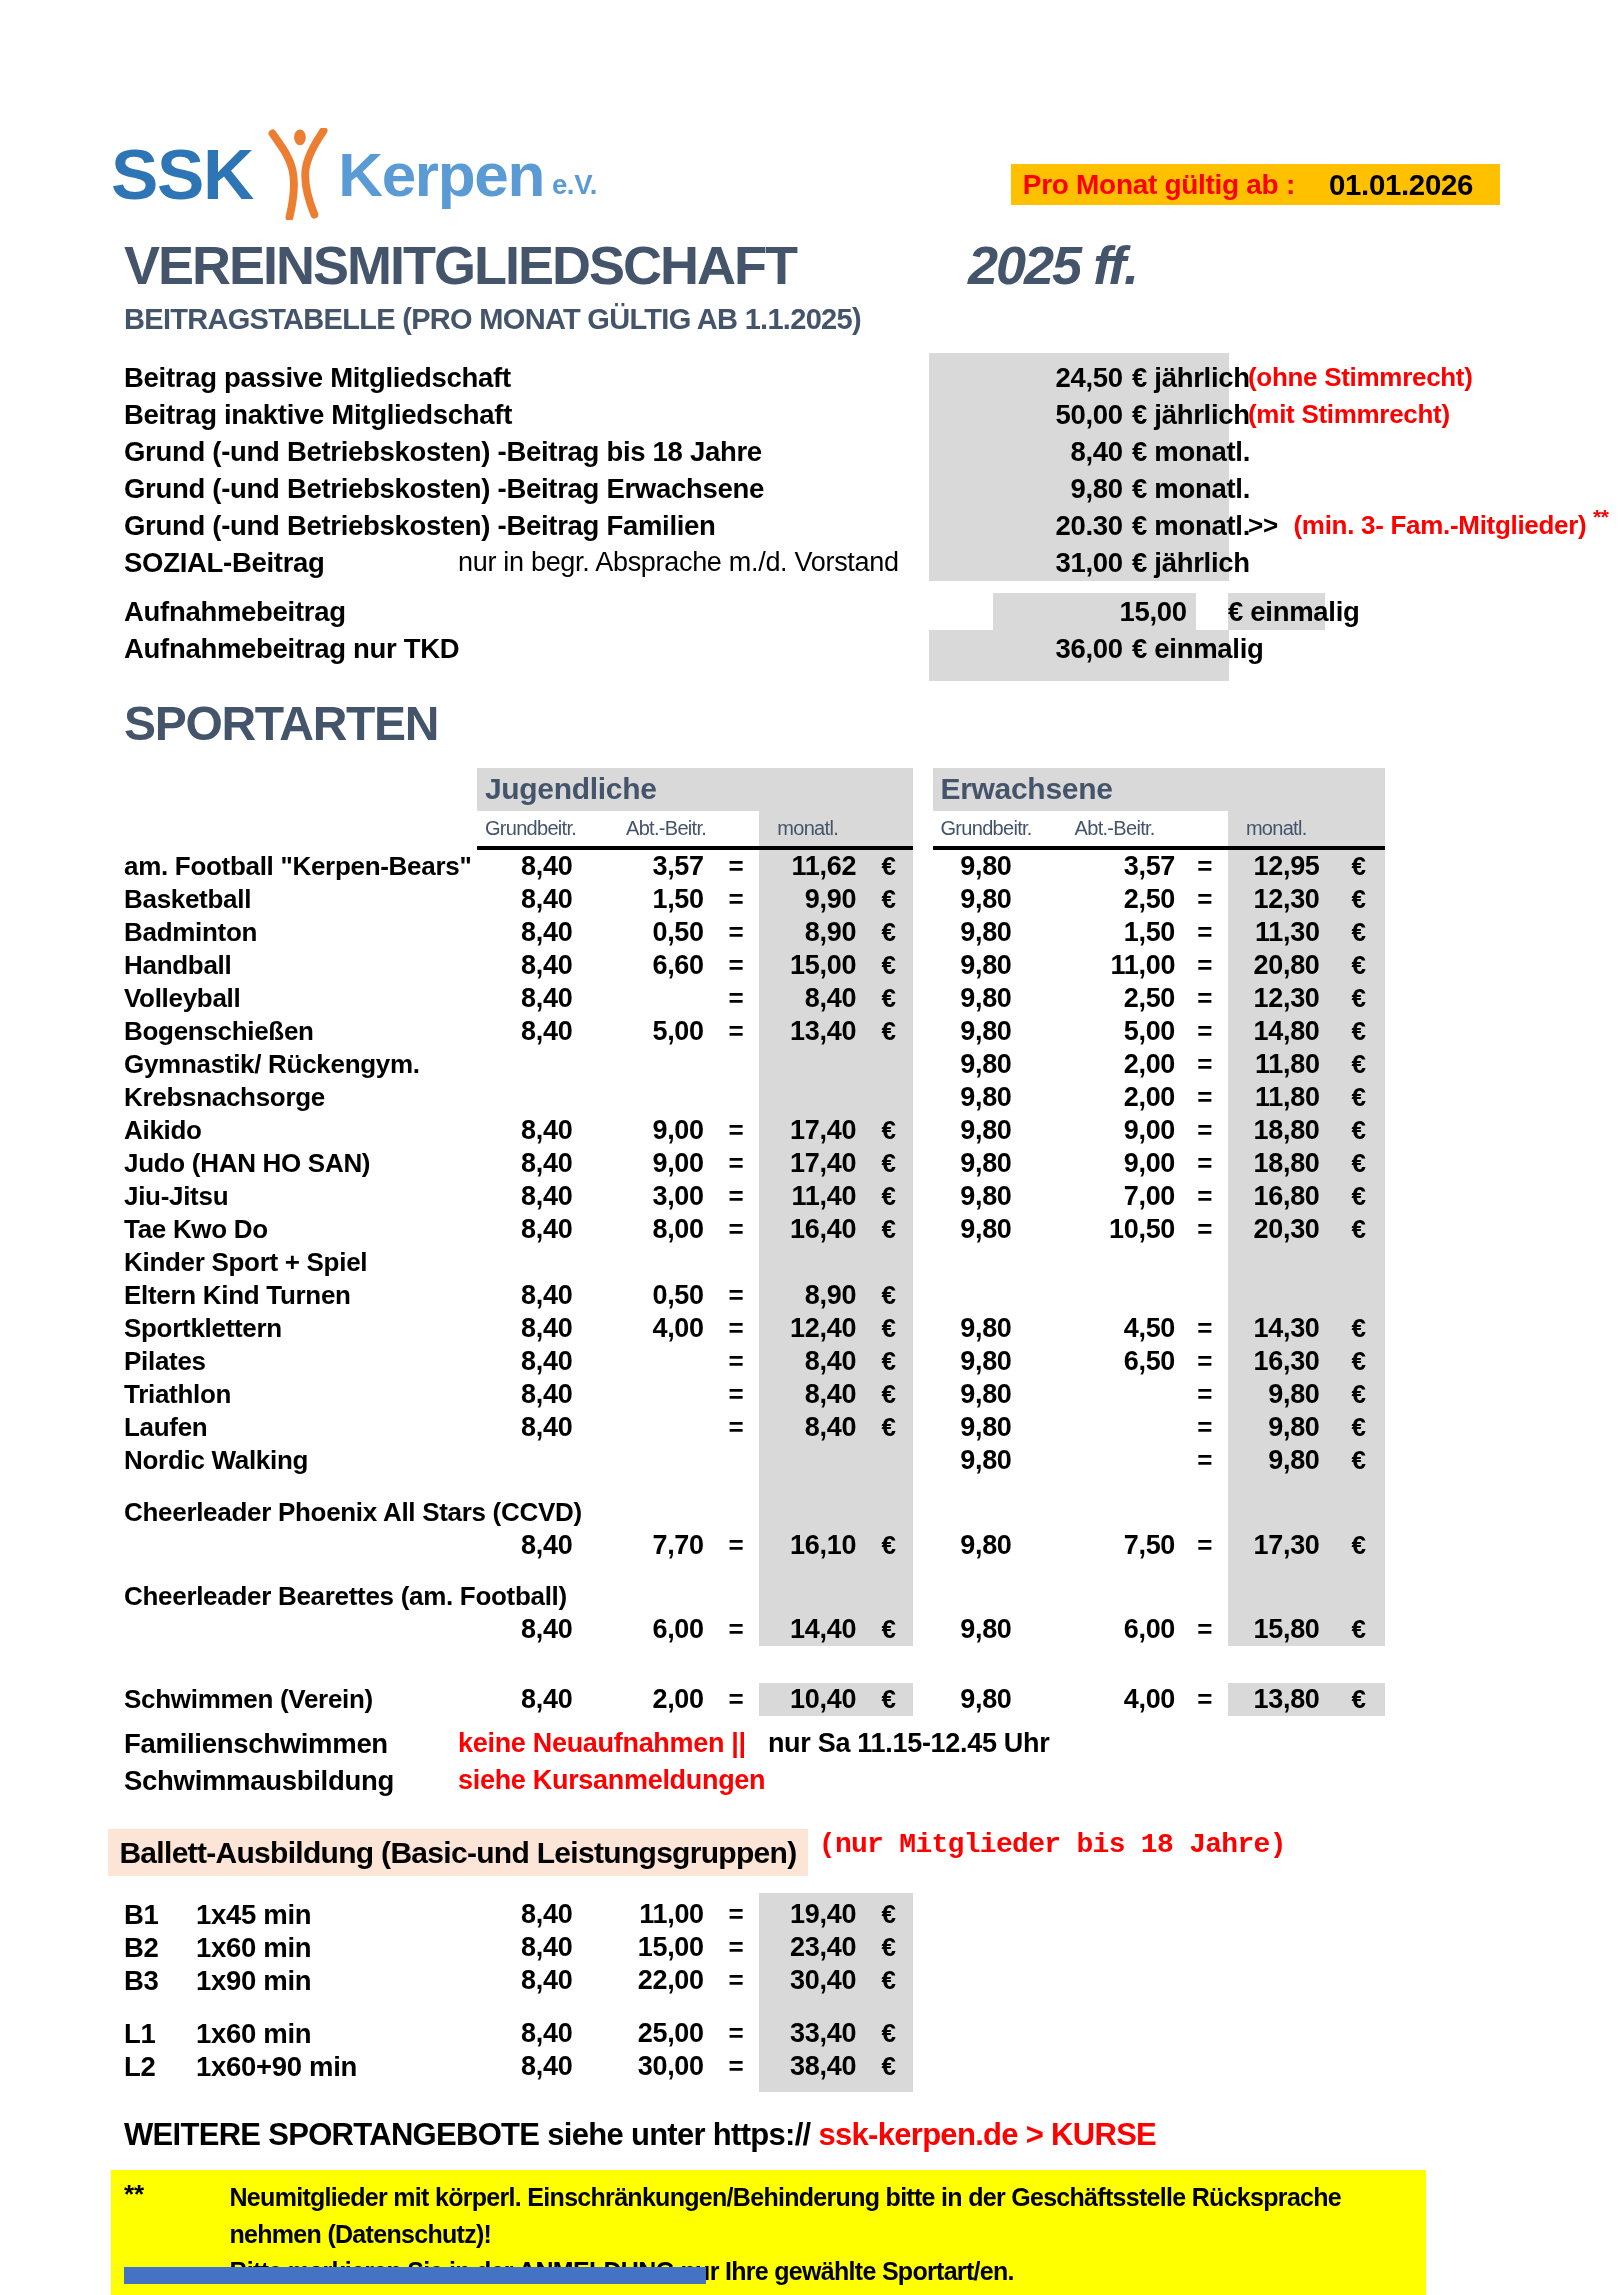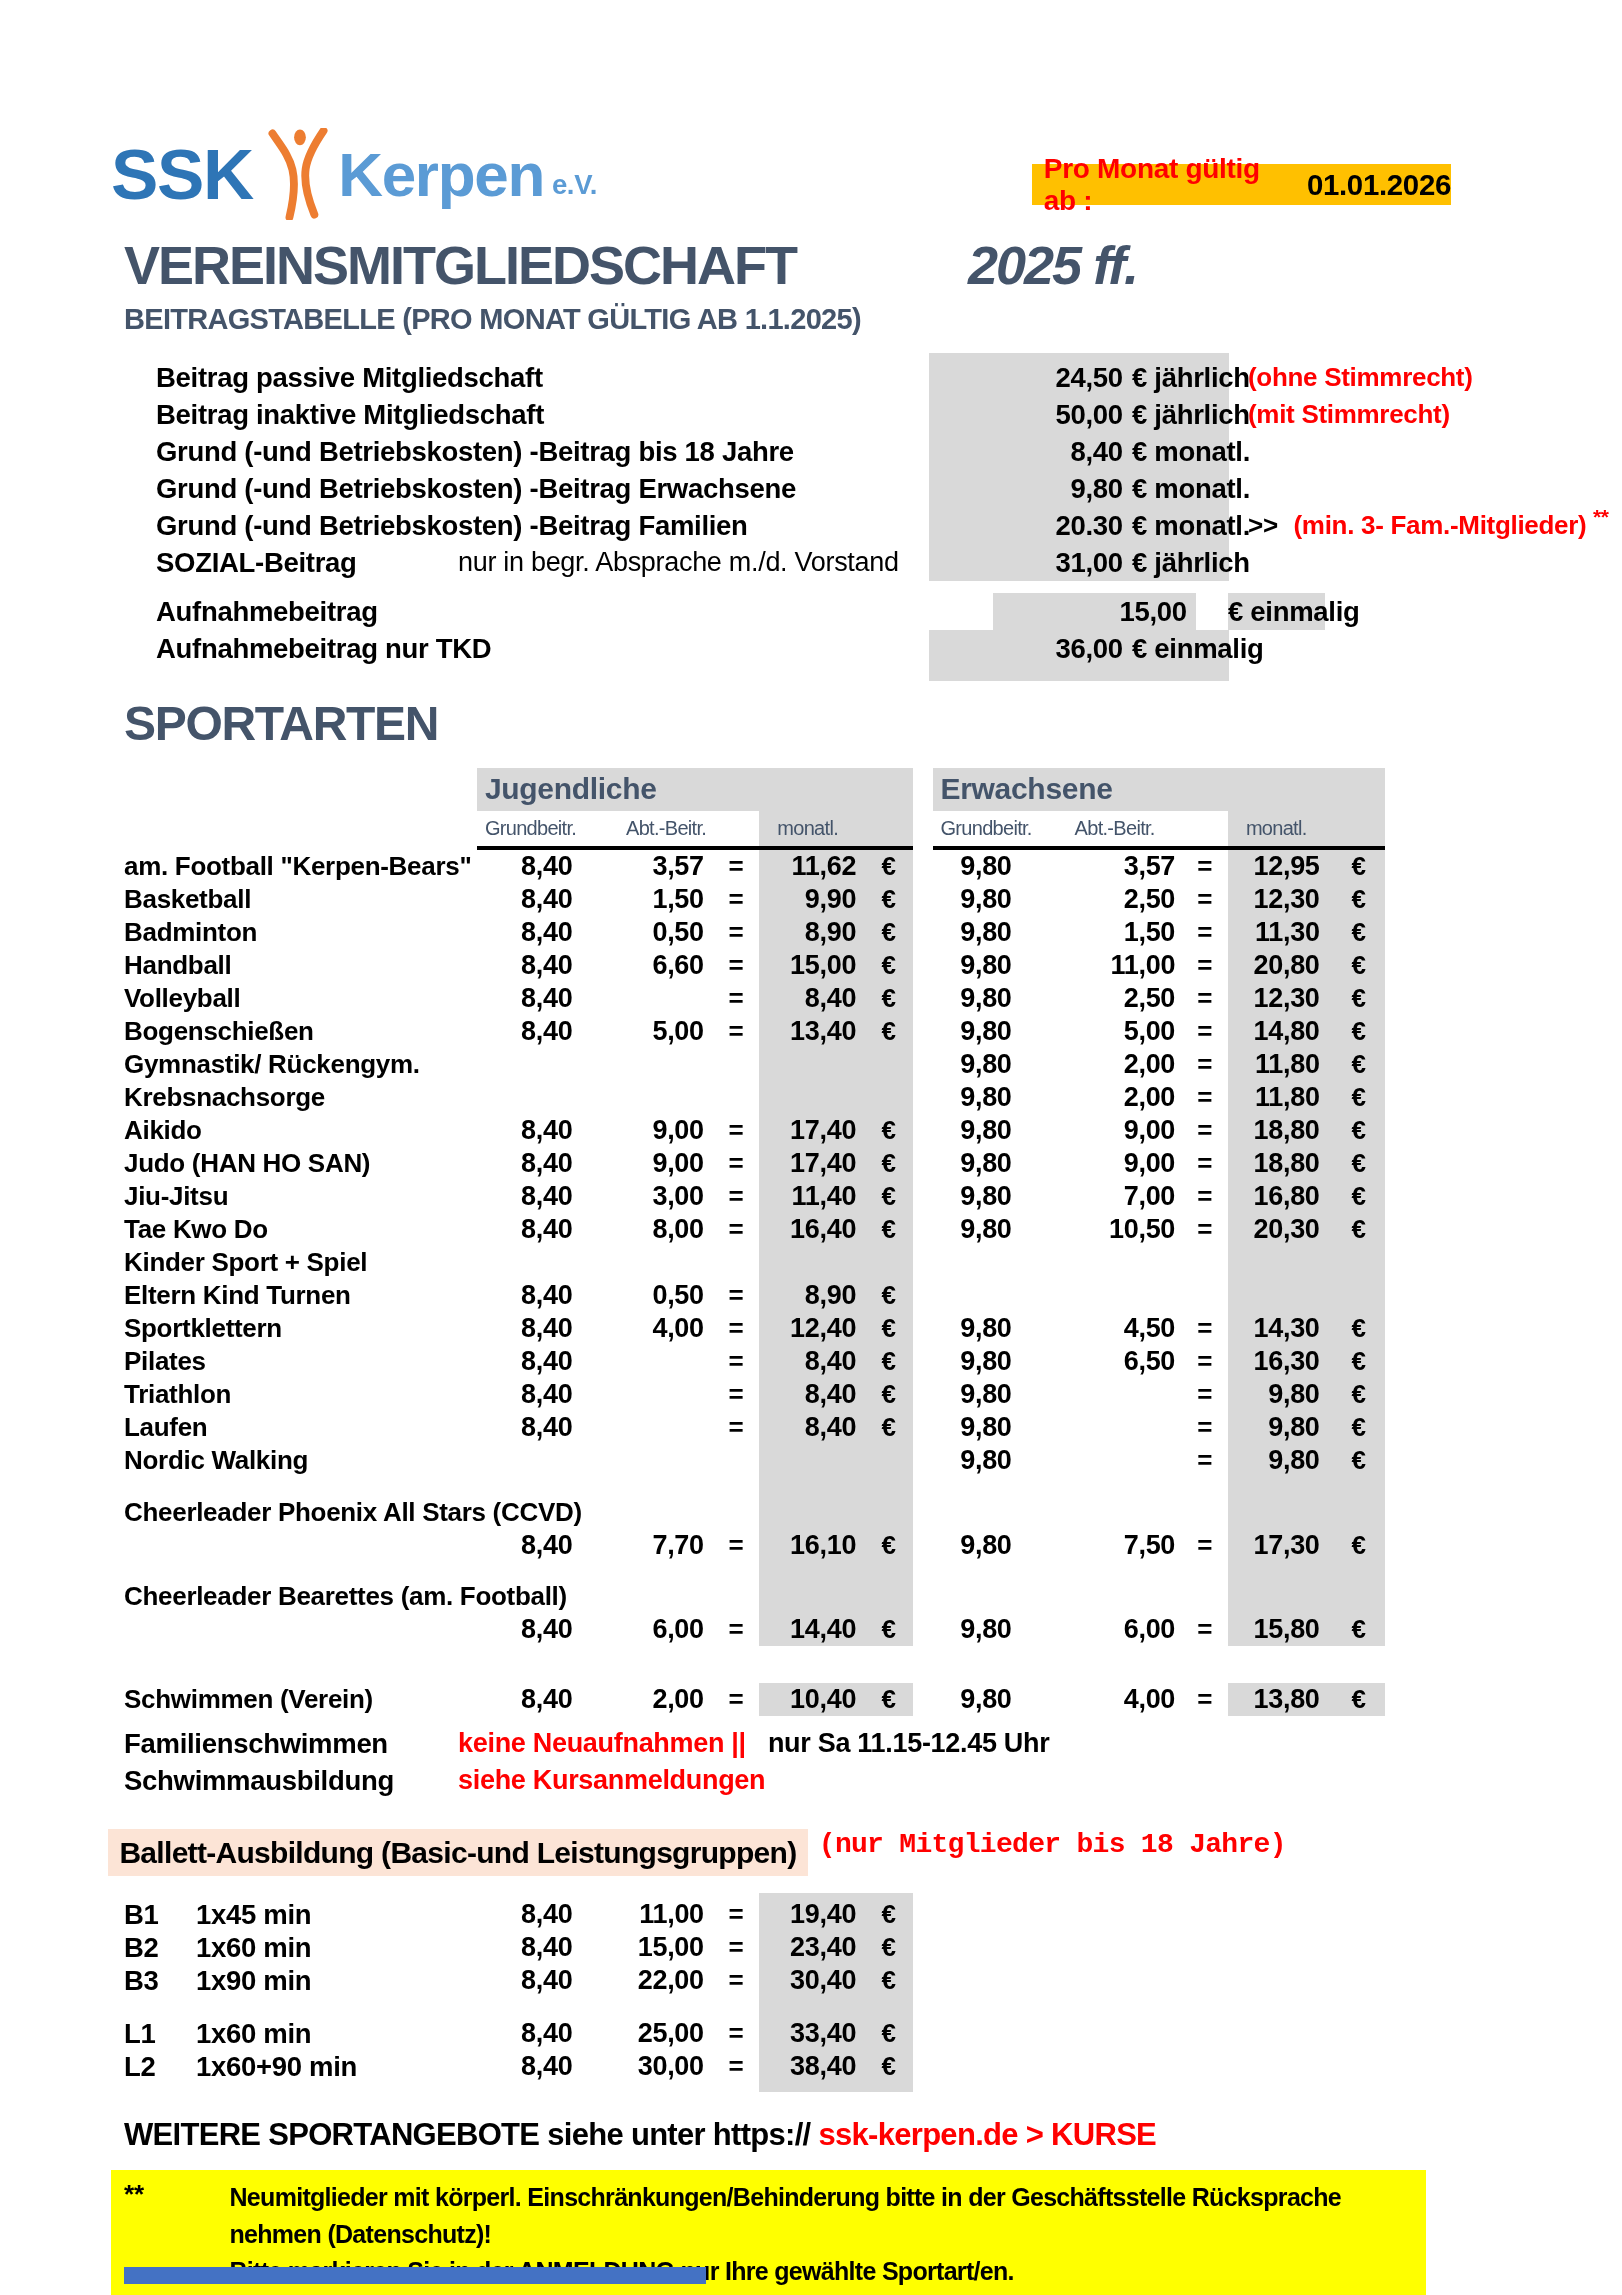--- a/index.html
+++ b/index.html
@@ -12,40 +12,40 @@
   .content { padding-left:124px; padding-right:65px; }
 
   
   .header { position:relative; height:216px; }
   .logo { position:absolute; left:111px; top:128px; display:flex; align-items:center; }
   .logo-ssk { font-size:71px; color:var(--logo-blue,#2E75B6); letter-spacing:-1.3px; }
   .logo-fig { margin:0 3.9px 0 9.2px; }
   .logo-kerpen { font-size:62px; color:var(--logo-light-blue,#5B9BD5); letter-spacing:-1.3px; }
   .logo-ev { font-size:27.5px; color:var(--logo-light-blue,#5B9BD5); margin-left:7.9px; margin-top:22px; }
   .banner {
-    position:absolute; left:1032px; top:164px; width:419px; height:41px;
+    position:absolute; left:1011px; top:164px; width:489px; height:41px;
     background:var(--banner-orange,#FFC000); display:flex; align-items:center;
   }
   .banner-label { color:var(--red,#FF0000); font-size:28px; padding-left:11.8px; }
   .banner-date { color:#000; font-size:29.4px; margin-left:34px; }
 
   
   .title-row { display:flex; align-items:baseline; margin-top:18.3px; }
   .title-main { font-size:54px; color:var(--accent-dark-blue,#44546A); letter-spacing:-2px; width:844px; }
   .title-year { font-size:54px; color:var(--accent-dark-blue,#44546A); letter-spacing:-2px;font-style:italic; }
   .subtitle { font-size:29px; color:var(--accent-dark-blue,#44546A); margin-top:6.5px; letter-spacing:-0.7px; }
 
   
   .fees { margin-top:17px; }
   .fee-row { display:grid; grid-template-columns:334px 471px 203px 97px 1fr; height:37px; align-items:center; }
   .fee-row.gapped { margin-top:11.8px;gap:32px; }
   .fee-row.spacer { height:6.5px; }
   .c { white-space:nowrap; overflow:visible; }
   .sh { background:var(--shade-gray,#D9D9D9); height:100%; display:flex; align-items:center; }
-  .fee-label { font-size:27.5px;margin-left:32px; }
+  .fee-label { font-size:27.5px; }
   .fee-note { font-size:27px; font-weight:400; }
   .fee-value { font-size:27.5px; justify-content:flex-end; padding-right:9.2px; }
   .fee-unit  { font-size:27.5px; padding-left:0; }
   .fee-extra { padding-left:19px; display:flex; align-items:center; }
   .arrows { font-size:26px; margin-right:15.7px; }
   .red-ann { color:var(--red,#FF0000); font-size:26px; }
   .sup { font-size:21px; vertical-align:super; margin-left:6.5px; position:relative; top:-9.2px; }
 
   
   .sport-heading { font-size:48px; color:var(--accent-dark-blue,#44546A); letter-spacing:-1.3px; margin-top:14.4px; }

